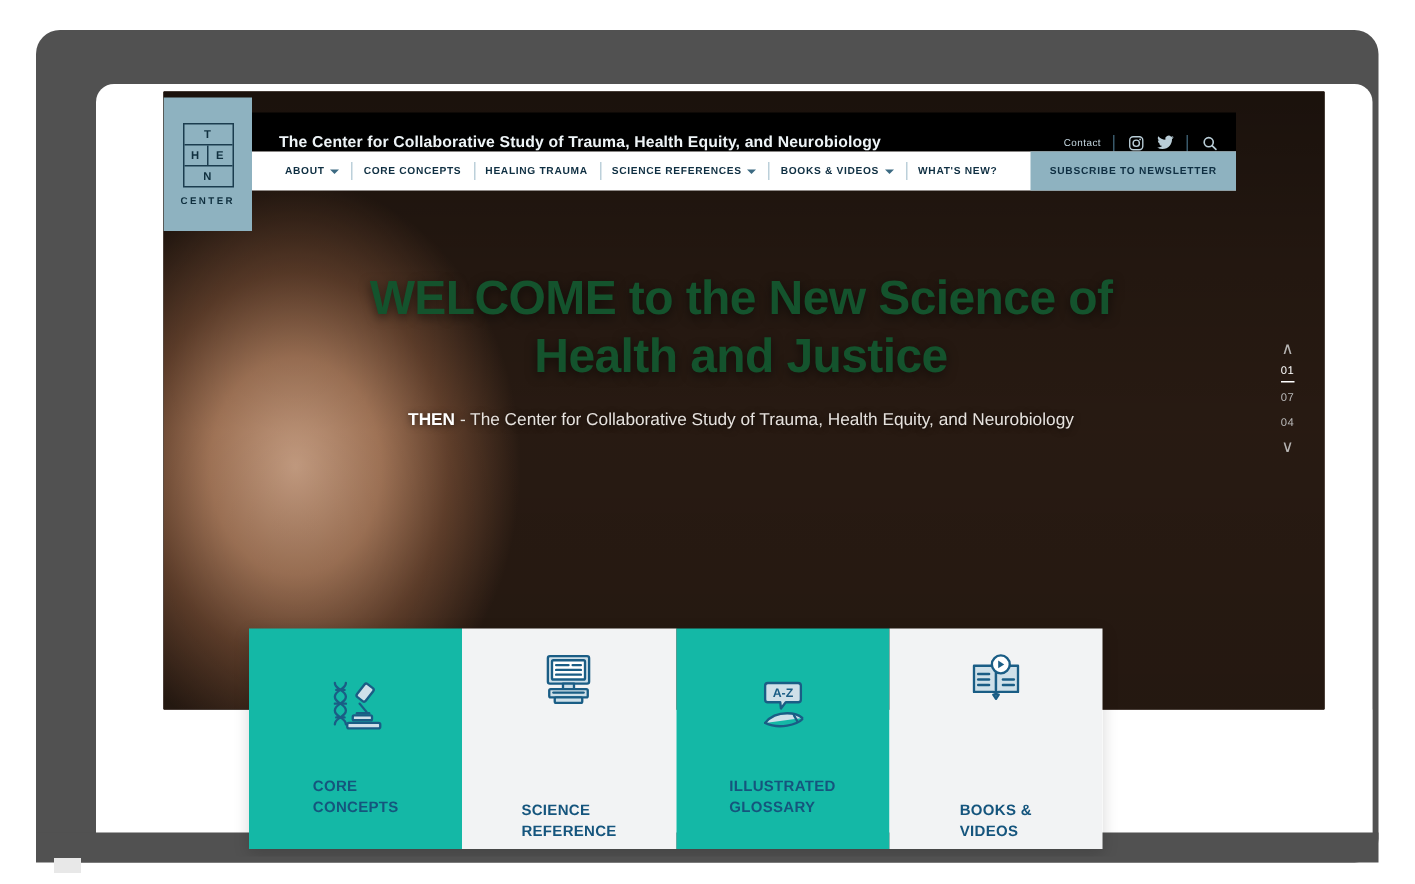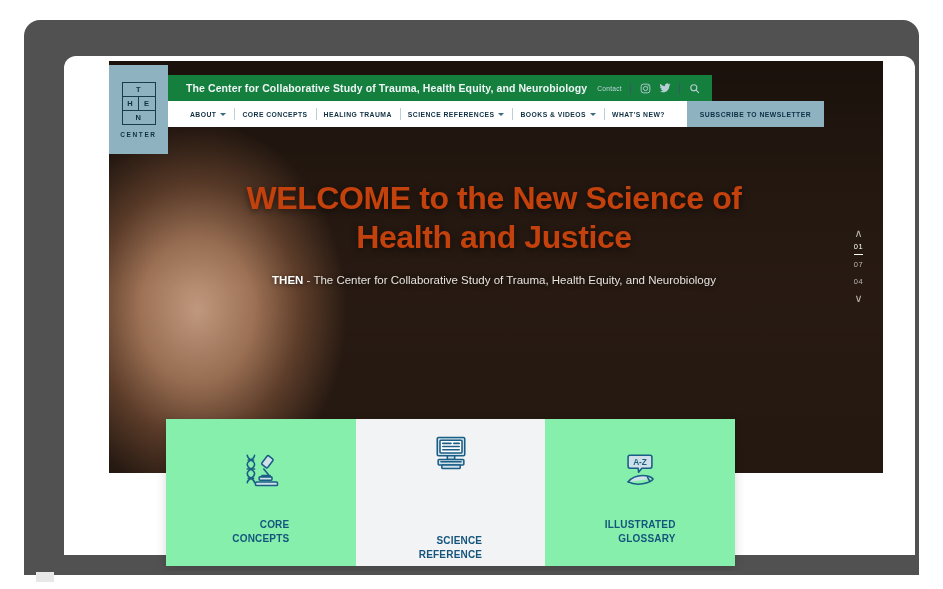--- a/index.html
+++ b/index.html
@@ -91,23 +91,23 @@
   .logo-cell + .logo-cell { border-left: 1px solid #1b3c4e; }
   #logo-caption {
     margin-top: 6px;
     color: #10303f;
     font-size: 6.5px; font-weight: 700; letter-spacing: 1.6px;
   }
 
   
   #topbar {
     position: absolute; left: 59px; top: 14px;
-    width: 544px; height: 26px;
-    background: #15803d;
-    display: flex; align-items: center;
+    width: 656px; height: 26px;
+    background: #000000;
+    display: flex; align-items: flex-end;
     z-index: 5;
   }
   #topbar-title {
     margin-left: 18px;
     color: #eef4f7;
     font-size: 10.5px; font-weight: 700;
     letter-spacing: .1px;
   }
   #topbar-right {
     margin-left: auto; margin-right: 12px;
@@ -150,21 +150,21 @@
     white-space: nowrap;
   }
 
   
   #hero-text {
     position: absolute; left: 130px; top: 118px;
     width: 510px; text-align: center;
     z-index: 4;
   }
   #hero-title {
-    color: #c2410c;
+    color: #14532d;
     font-size: 32px; font-weight: 700; line-height: 39px;
     letter-spacing: -0.4px;
     text-shadow: 0 2px 7px rgba(0,0,0,.55);
   }
   #hero-subtitle {
     margin-top: 14px;
     color: #e6e2de;
     font-size: 11.5px; line-height: 18px; font-weight: 300;
     text-shadow: 0 1px 5px rgba(0,0,0,.6);
   }
@@ -191,28 +191,28 @@
     box-shadow: 0 3px 10px rgba(0,0,0,.16);
     z-index: 7;
   }
   .card {
     flex: 1;
     display: flex; flex-direction: column;
     align-items: center; justify-content: center;
     padding-top: 4px;
   }
   .card.alt { background: #f2f3f4; gap: 33px; }
-  .card.plain { background: #86efac; }
+  .card.plain { background: #14b8a6; }
   .card-icon { height: 52px; display: flex; align-items: center; justify-content: center; }
   .card-icon svg { display: block; }
   .card-label {
     margin-top: 22px;
     color: #15557d;
     font-size: 10px; font-weight: 700; line-height: 14px;
-    letter-spacing: .2px; text-align: right;
+    letter-spacing: .2px; text-align: left;
     white-space: pre-line;
   }
 
   
   #below-hero {
     position: absolute; left: 0; top: 417px;
     width: 851px; height: 98px;
     background: #ffffff;
   }
 </style>
@@ -363,20 +363,38 @@
             <text x="24" y="18.5" font-family="Liberation Sans, sans-serif" font-size="9" font-weight="700" fill="#1a5d85" stroke="none" text-anchor="middle">A-Z</text>
             <path d="M11 37c4-5 10-7 16-7 5 0 9 1.6 11 3.4" fill="#cfe0e9"></path>
             <path d="M11 37c4 2 10 3 16 2 5-.8 9-2.4 11-4.6"></path>
             <line x1="32" y1="31.5" x2="34.5" y2="36"></line>
           </svg>
         </div>
         <div class="card-label">ILLUSTRATED
 GLOSSARY</div>
       </div>
 
+      <div class="card alt">
+        <div class="card-icon">
+          <svg width="44" height="44" viewBox="0 0 48 48" fill="none" stroke="#1a5d85" stroke-width="1.7" stroke-linecap="round" stroke-linejoin="round">
+            <path d="M8 14h14a2 2 0 0 1 2 2v19a2 2 0 0 0-2-2H8z" fill="#cfe0e9"></path>
+            <path d="M40 14H26a2 2 0 0 0-2 2v19a2 2 0 0 1 2-2h14z" fill="#cfe0e9"></path>
+            <line x1="11" y1="20" x2="19" y2="20"></line>
+            <line x1="11" y1="24" x2="19" y2="24"></line>
+            <line x1="11" y1="28" x2="19" y2="28"></line>
+            <line x1="29" y1="24" x2="37" y2="24"></line>
+            <line x1="29" y1="28" x2="37" y2="28"></line>
+            <path d="M22 35h4l-2 3z" fill="#cfe0e9"></path>
+            <circle cx="27.5" cy="13" r="6.5" fill="#ffffff"></circle>
+            <path d="M25.6 10.2l4.4 2.8-4.4 2.8z" fill="#1a5d85" stroke="none"></path>
+          </svg>
+        </div>
+        <div class="card-label">BOOKS &amp;
+VIDEOS</div>
+      </div>
 
     </div>
 
   </div>
 </div>
 
 <div id="frame-bottom-notch"></div>
 <div id="frame-foot"></div>
 
 </body></html>

